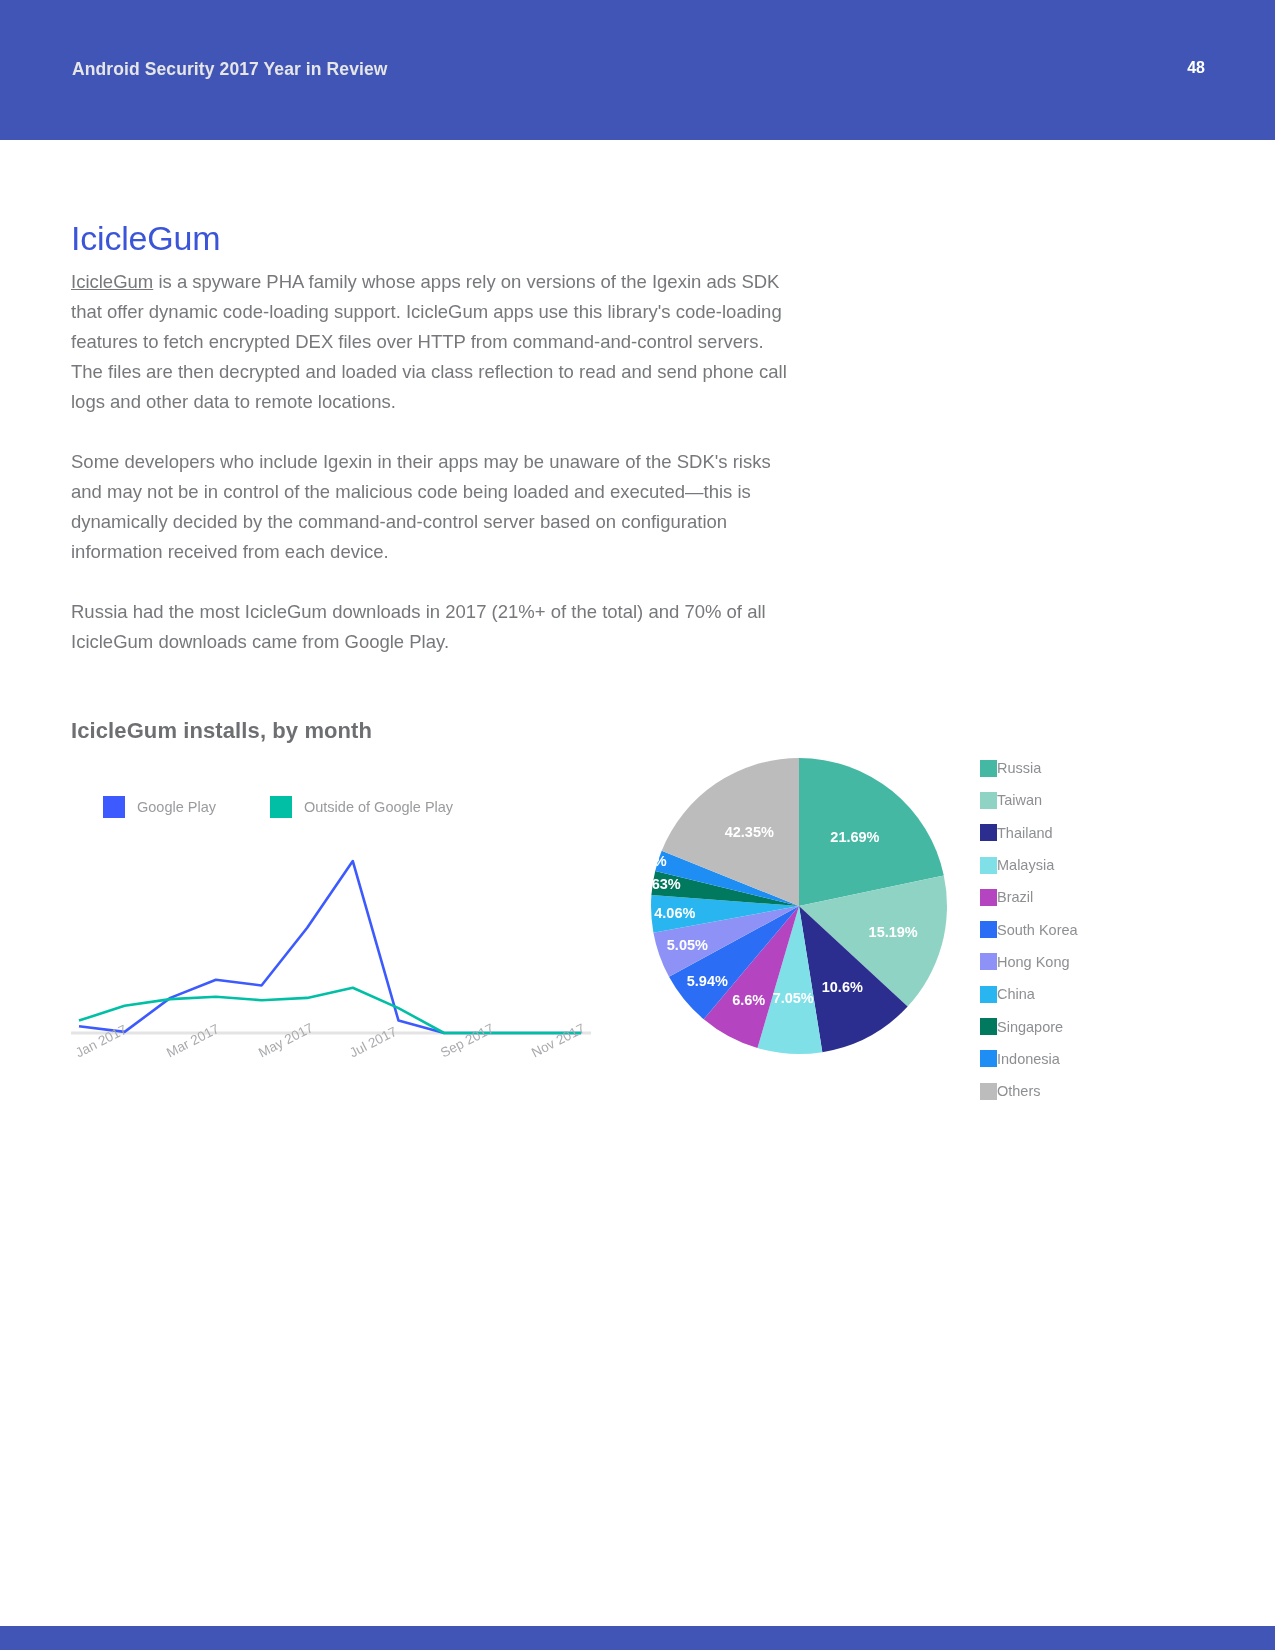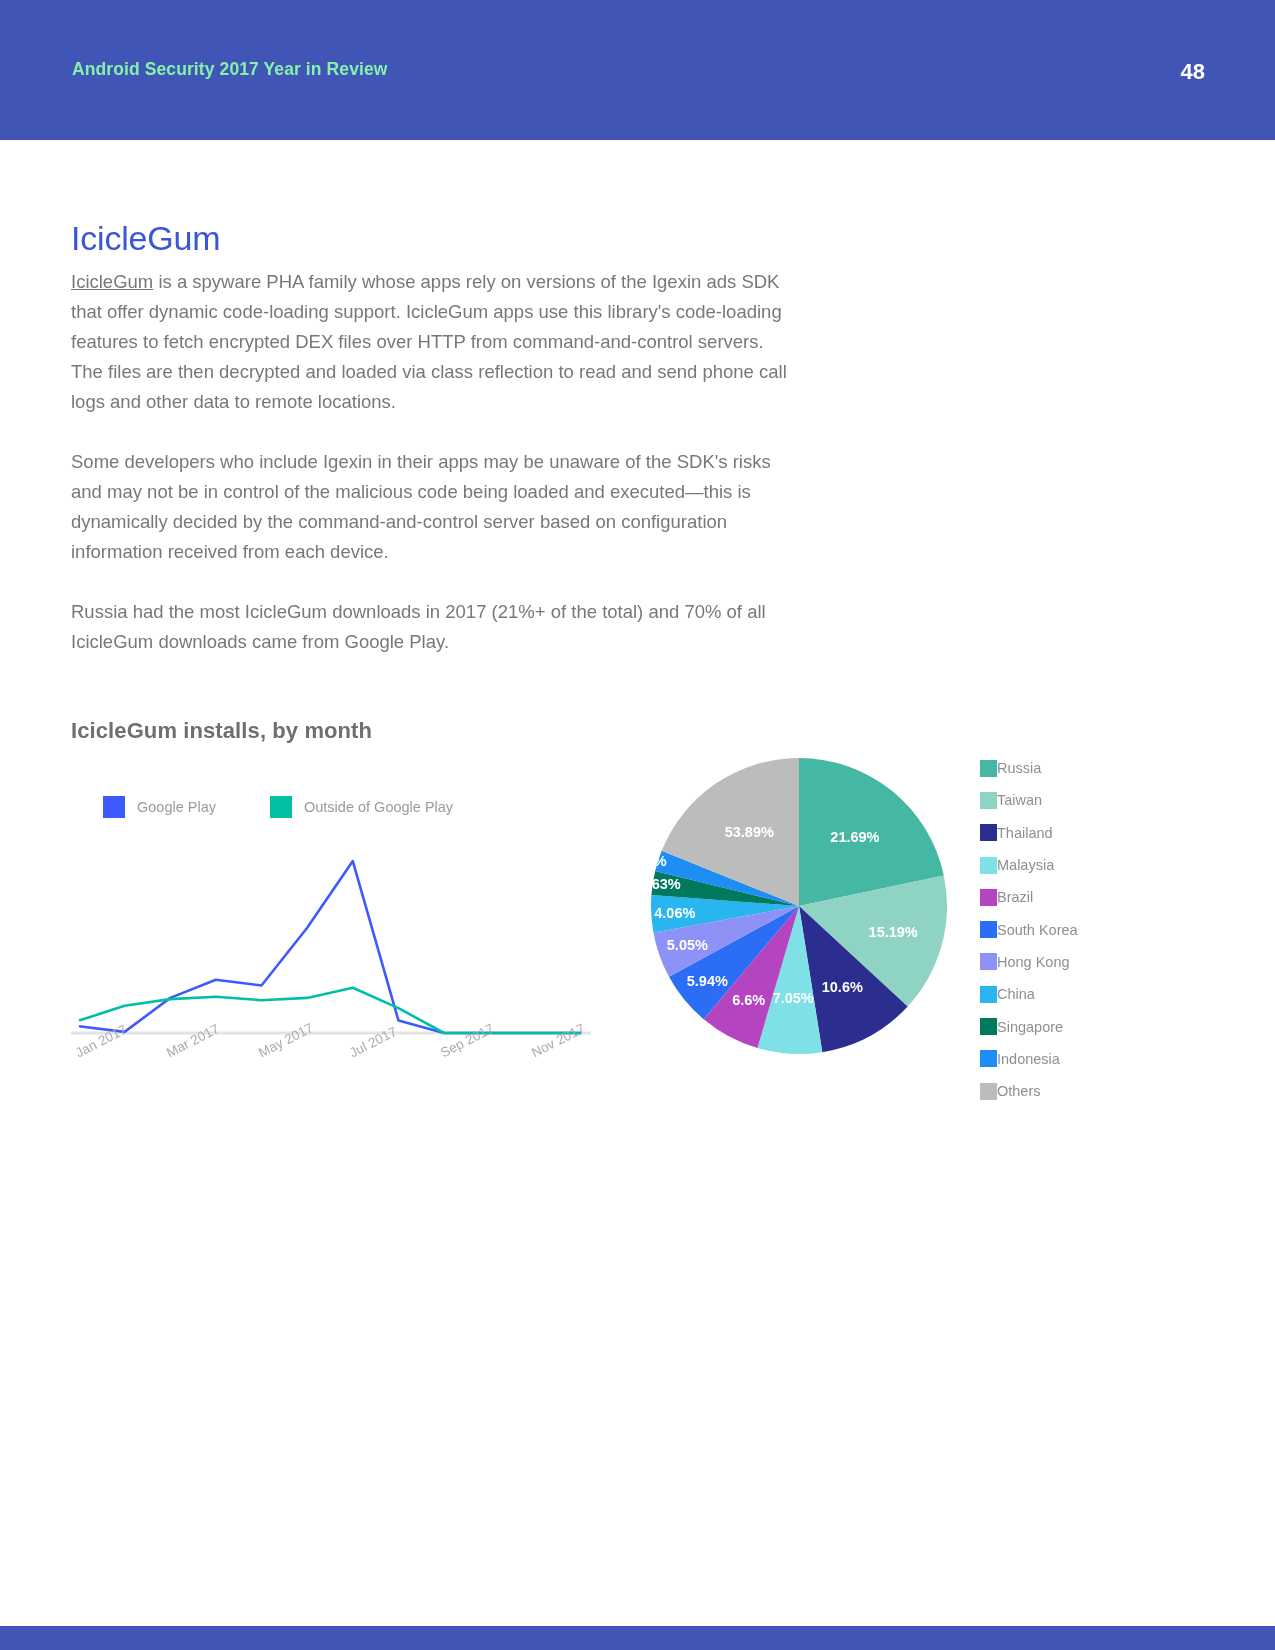--- a/index.html
+++ b/index.html
@@ -12,26 +12,26 @@
     overflow:hidden;
   }
 
   
   .header-band {
     position:absolute; left:0; top:0; width:1275px; height:140px;
     background:#4055b5;
   }
   .header-title {
     position:absolute; left:72px; top:59px;
-    color:#86efac; font-size:17.5px; font-weight:bold;
+    color:#e5e5e5; font-size:17.5px; font-weight:bold;
     letter-spacing:0.1px;
   }
   .header-page {
     position:absolute; right:70px; top:59px;
-    color:#ffffff; font-size:22px; font-weight:bold;
+    color:#ffffff; font-size:16px; font-weight:bold;
   }
   .footer-band {
     position:absolute; left:0; bottom:0; width:1275px; height:24px;
     background:#4055b5;
   }
 
   
   .page-title {
     position:absolute; left:71px; top:196px;
     color:#3b55d9; font-size:34px; font-weight:normal;
@@ -148,21 +148,21 @@
         <div class="pie-label" style="left: 213.934px; top: 81.0304px; transform: translate(-50%, -50%);">21.69%</div>
         <div class="pie-label" style="left: 252.161px; top: 175.982px; transform: translate(-50%, -50%);">15.19%</div>
         <div class="pie-label" style="left: 201.293px; top: 230.905px; transform: translate(-50%, -50%);">10.6%</div>
         <div class="pie-label" style="left: 152.21px; top: 241.577px; transform: translate(-50%, -50%);">7.05%</div>
         <div class="pie-label" style="left: 107.665px; top: 243.922px; transform: translate(-50%, -50%);">6.6%</div>
         <div class="pie-label" style="left: 66.2988px; top: 224.896px; transform: translate(-50%, -50%);">5.94%</div>
         <div class="pie-label" style="left: 46.3623px; top: 189.441px; transform: translate(-50%, -50%);">5.05%</div>
         <div class="pie-label" style="left: 33.8573px; top: 156.636px; transform: translate(-50%, -50%);">4.06%</div>
         <div class="pie-label" style="left: 19.1241px; top: 128.049px; transform: translate(-50%, -50%);">2.63%</div>
         <div class="pie-label" style="left: 5px; top: 105.161px; transform: translate(-50%, -50%);">2.28%</div>
-        <div class="pie-label" style="left: 108.295px; top: 76.4144px; transform: translate(-50%, -50%);">53.89%</div>
+        <div class="pie-label" style="left: 108.295px; top: 76.4144px; transform: translate(-50%, -50%);">42.35%</div>
       </div>
     <div class="pie-legend" id="pie-legend">
         <div class="li">
           <span class="sw" style="background: rgb(69, 184, 164);"></span>
           <span class="lbl">Russia</span>
         </div>
         <div class="li">
           <span class="sw" style="background: rgb(143, 211, 196);"></span>
           <span class="lbl">Taiwan</span>
         </div>

